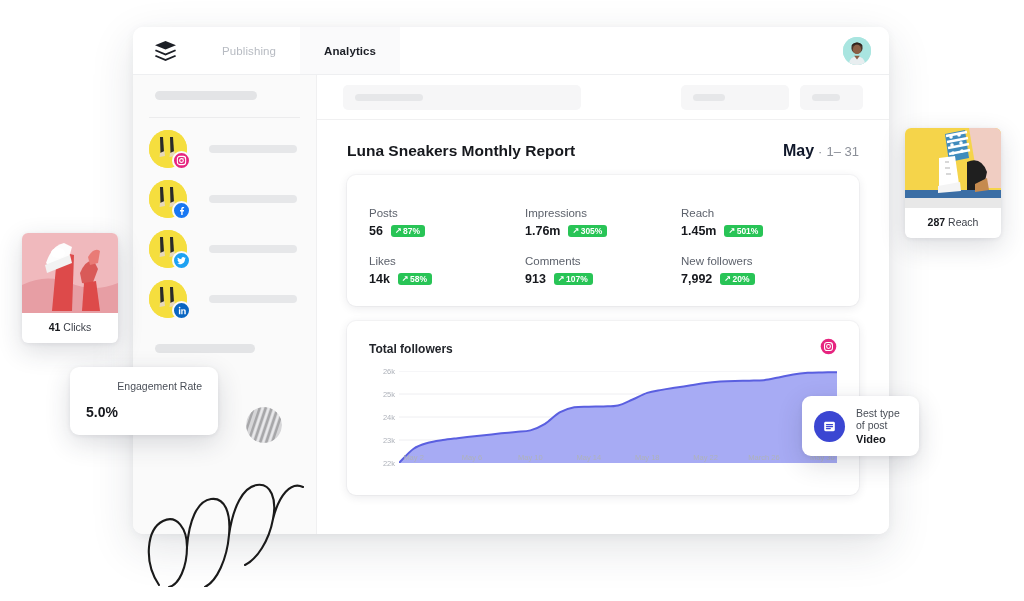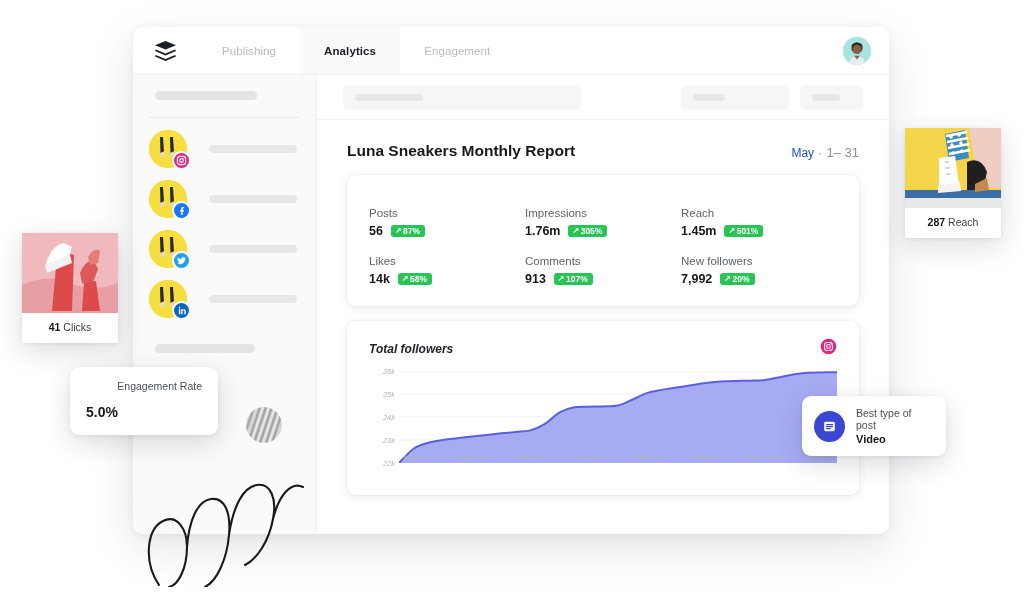--- a/index.html
+++ b/index.html
@@ -102,21 +102,21 @@
   .tb-mid .ph { width: 32px; }
   .tb-end { width: 63px; margin-left: 11px; }
   .tb-end .ph { width: 28px; }
 
   .report-head {
     display: flex; align-items: flex-end;
     padding: 22px 30px 0 30px;
   }
   .report-title { font-size: 15.5px; font-weight: bold; color: #16181d; }
   .report-range { margin-left: auto; font-size: 13px; color: #8b8f98; }
-  .report-range b { color: #1d4ed8; font-size: 12px; font-weight: normal; }
+  .report-range b { color: #0f172a; font-size: 16px; font-weight: bold; }
   .report-range .dot { margin: 0 4px; }
 
   
   .card {
     margin: 15px 30px 0 30px;
     background: #ffffff; border-radius: 9px;
     box-shadow: 0 2px 10px rgba(40,44,60,.10), 0 0 0 1px rgba(40,44,60,.03);
     position: relative;
   }
   .card-perf { padding: 17px 22px 20px 22px; }
@@ -135,63 +135,63 @@
   .metric-value { font-size: 12.5px; font-weight: bold; color: #16181d; }
   .pill {
     margin-left: 8px; background: #28c456; color: #ffffff;
     font-size: 8.5px; font-weight: bold;
     border-radius: 3px; padding: 2px 5px 2px 4px;
     display: inline-flex; align-items: center; line-height: 1;
     white-space: nowrap;
   }
   .pill .arr { font-size: 8px; margin-right: 1.5px; }
 
-  .card-chart { padding: 17px 22px 12px 22px; font-style: italic; }
+  .card-chart { padding: 17px 22px 12px 22px; }
   .chart-box { position: relative; margin-top: 12px; height: 112px; }
   .y-labels {
     position: absolute; left: 0; top: 0; width: 26px; height: 92px;
   }
   .y-lab {
     position: absolute; right: 0; font-size: 7.5px; color: #aeb2ba;
     transform: translateY(-50%);
   }
   .plot { position: absolute; left: 30px; right: 0; top: 0; height: 92px; }
   .x-labels {
     position: absolute; left: 30px; right: 0; bottom: 16px; height: 14px;
   }
   .x-lab {
     position: absolute; font-size: 7.5px; color: #aeb2ba;
     transform: translateX(-50%); white-space: nowrap;
   }
 
   
   .float-card {
     position: absolute;
-    background: #ffffff; border-radius: 0;
+    background: #ffffff; border-radius: 6px;
     box-shadow: 0 8px 26px rgba(40,44,60,.16), 0 1px 4px rgba(40,44,60,.08);
     overflow: hidden;
   }
   .fc-clicks { left: 22px; top: 233px; width: 96px; }
   .fc-reach { left: 905px; top: 128px; width: 96px; }
   .fc-thumb { width: 100%; height: 80px; display: block; }
   .fc-cap {
     padding: 8px 0 10px 0; text-align: center;
     font-size: 10.5px; color: #3b3f48;
   }
   .fc-cap b { color: #16181d; font-weight: bold; }
 
   .fc-engage {
     left: 70px; top: 367px; width: 148px;
     padding: 13px 16px 15px 16px; border-radius: 9px;
   }
   .fc-engage .t { font-size: 10.5px; color: #4a4f58; text-align: right; }
   .fc-engage .v { font-size: 14px; font-weight: bold; color: #16181d; margin-top: 12px; }
 
   .fc-best {
-    left: 802px; top: 396px; width: 144px;
+    left: 802px; top: 396px; width: 117px;
     padding: 11px 12px; border-radius: 9px;
     display: flex; align-items: center;
   }
   .best-icon {
     width: 31px; height: 31px; border-radius: 50%;
     background: #3b46d2; flex: 0 0 31px;
     display: flex; align-items: center; justify-content: center;
   }
   .best-txt { margin-left: 11px; }
   .best-txt .t { font-size: 10.5px; color: #4a4f58; }
@@ -215,21 +215,20 @@
       <div class="logo-wrap">
         <svg class="logo-icon" width="23" height="22" viewBox="0 0 23 22">
           <path d="M11.5 1 L22 5.2 L11.5 9.4 L1 5.2 Z" fill="#1c1f26"></path>
           <path d="M1.8 9.6 L11.5 13.5 L21.2 9.6 L22 11.1 L11.5 15.4 L1 11.1 Z" fill="#1c1f26"></path>
           <path d="M1.8 15.1 L11.5 19 L21.2 15.1 L22 16.6 L11.5 20.9 L1 16.6 Z" fill="#1c1f26"></path>
         </svg>
       </div>
       <div class="nav-tabs">
         <div class="nav-tab">Publishing</div>
         <div class="nav-tab active">Analytics</div>
-        <div class="nav-tab">Engagement</div>
       </div>
       <div class="avatar-top">
         <svg width="28" height="28" viewBox="0 0 28 28">
           <rect width="28" height="28" fill="#a9e5e0"></rect>
           <circle cx="14" cy="11" r="5.6" fill="#4a352a"></circle>
           <ellipse cx="14" cy="12.4" rx="4.2" ry="4.6" fill="#8a5f44"></ellipse>
           <path d="M8.4 9.6 Q14 4.6 19.6 9.6 Q19.2 6 14 5.6 Q8.9 6 8.4 9.6 Z" fill="#2e211a"></path>
           <path d="M5.6 28 Q6.4 19.6 14 19.6 Q21.6 19.6 22.4 28 Z" fill="#e8eef0"></path>
           <path d="M11.2 18.8 L14 22.4 L16.8 18.8 Z" fill="#8a5f44"></path>
         </svg>

